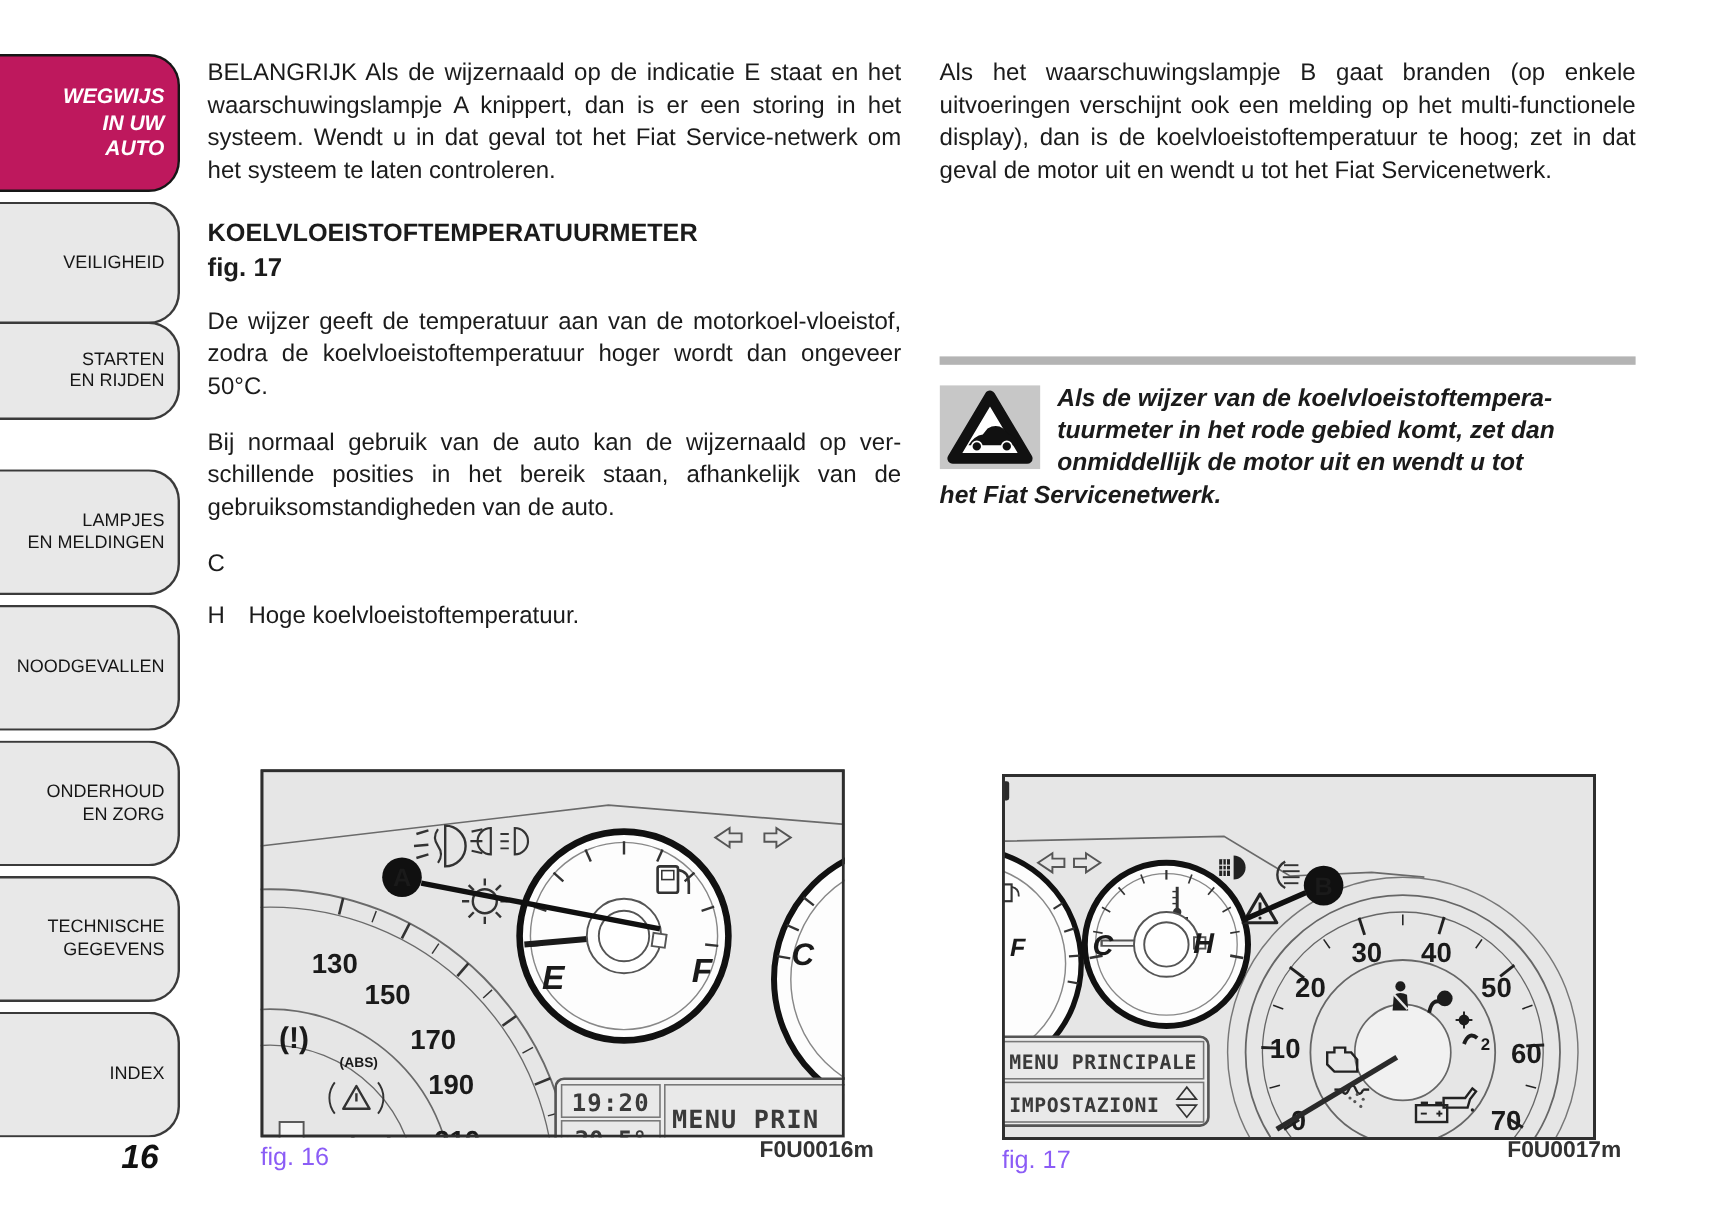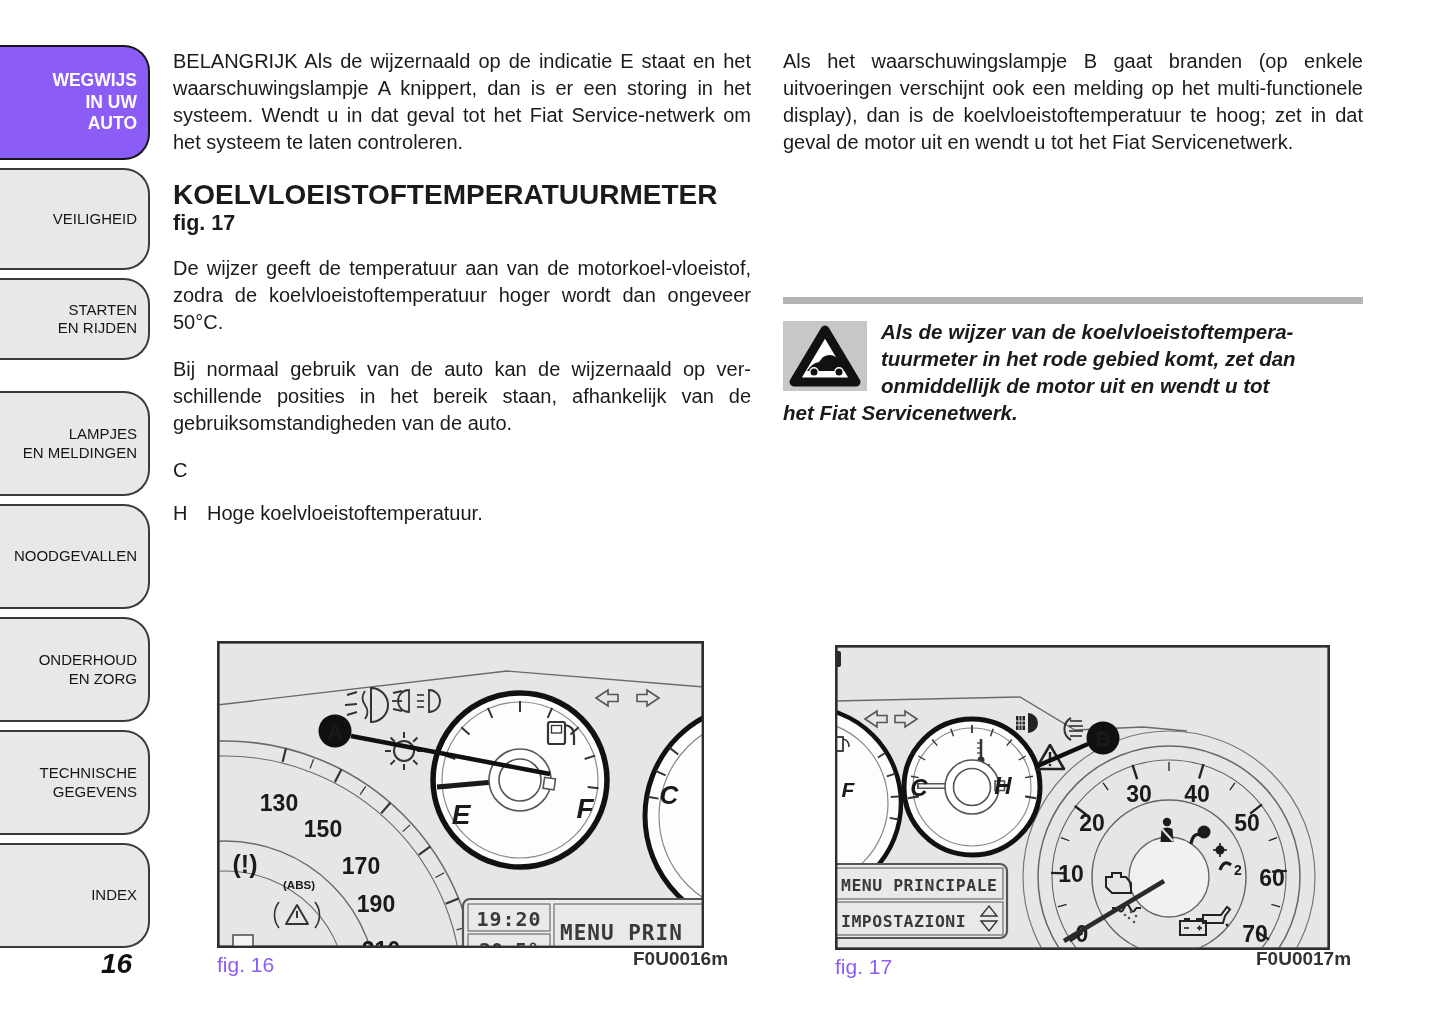--- a/index.html
+++ b/index.html
@@ -3,29 +3,29 @@
 <meta charset="utf-8">
 <style>
   html,body{margin:0;padding:0;background:#fff;}
   #page{position:relative;width:1445px;height:1012px;background:#ffffff;overflow:hidden;
         font-family:"Liberation Sans",sans-serif;color:#1b1b1b;}
   
   .tab{position:absolute;left:0;width:150px;background:#e8e8e8;border:2px solid #3a3a3a;border-left:none;
        border-radius:0 26px 26px 0;display:flex;align-items:center;justify-content:flex-end;
        padding-right:11px;box-sizing:border-box;}
   .tab span{white-space:pre-line;text-align:right;font-size:15px;line-height:1.22;color:#161616;}
-  .tab.active{background:#8b5cf6;border-color:#161616;}
+  .tab.active{background:#be185d;border-color:#161616;font-style:italic;}
   .tab.active span{color:#fff;font-weight:bold;font-size:17.5px;}
   #page-number{position:absolute;left:101px;top:948px;font-size:28px;font-weight:bold;color:#111;font-style:italic;}
   
   .col{position:absolute;top:48px;font-size:20px;line-height:27px;text-align:justify;}
   #col-left{left:173px;width:578px;}
   #col-right{left:783px;width:580px;}
   .para{margin:0 0 20px 0;}
-  .heading{font-size:28px;font-weight:bold;line-height:26px;margin:26px 0 0 0;}
+  .heading{font-size:21px;font-weight:bold;line-height:26px;margin:26px 0 0 0;}
   .subheading{font-size:21.5px;font-weight:bold;margin:2px 0 18px 0;}
   .kv{display:flex;margin-top:16px;}
   .kv .key{width:34px;flex:0 0 34px;}
   
   #divider{position:absolute;left:0;top:249px;width:580px;height:7px;background:#b4b4b4;}
   #warning{position:absolute;left:0;top:270px;width:580px;font-weight:bold;font-style:italic;
            font-size:20.5px;line-height:27px;}
   #warning .wicon{float:left;width:84px;height:70px;margin:3px 14px 2px 0;}
   #warning .wtext{white-space:pre-line;text-align:justify;}
   
@@ -42,21 +42,21 @@
 
   <div>
     <div class="tab active" style="top:45px;height:115px;">
         <span>WEGWIJS
 IN UW
 AUTO</span>
       </div>
     <div class="tab" style="top:168px;height:102px;">
         <span>VEILIGHEID</span>
       </div>
-    <div class="tab" style="top:278px;height:82px;">
+    <div class="tab" style="top:268px;height:82px;">
         <span>STARTEN
 EN RIJDEN</span>
       </div>
     <div class="tab" style="top:391px;height:105px;">
         <span>LAMPJES
 EN MELDINGEN</span>
       </div>
     <div class="tab" style="top:504px;height:105px;">
         <span>NOODGEVALLEN</span>
       </div>

